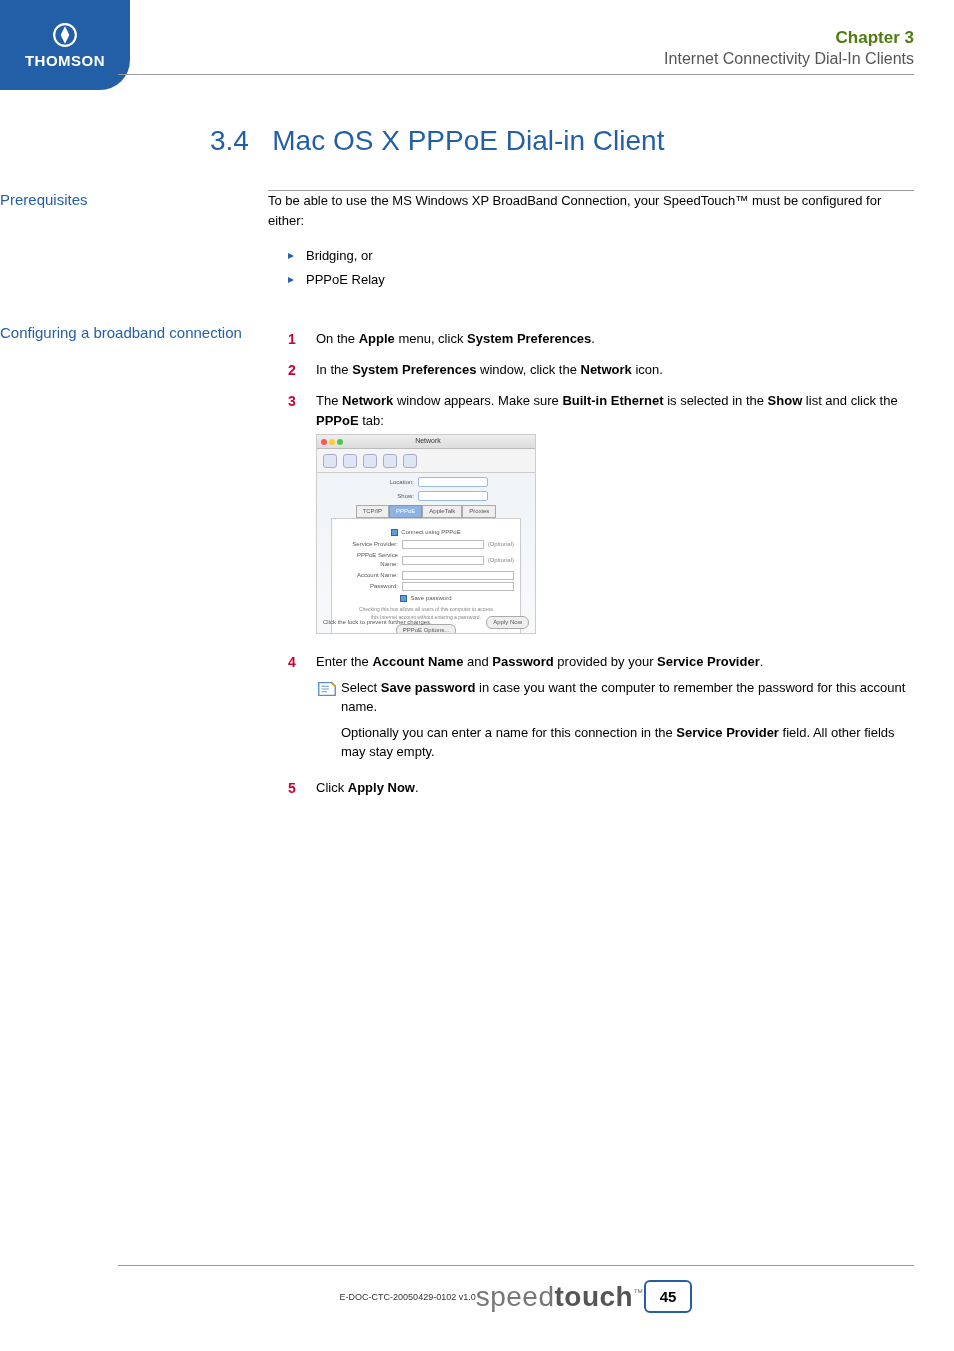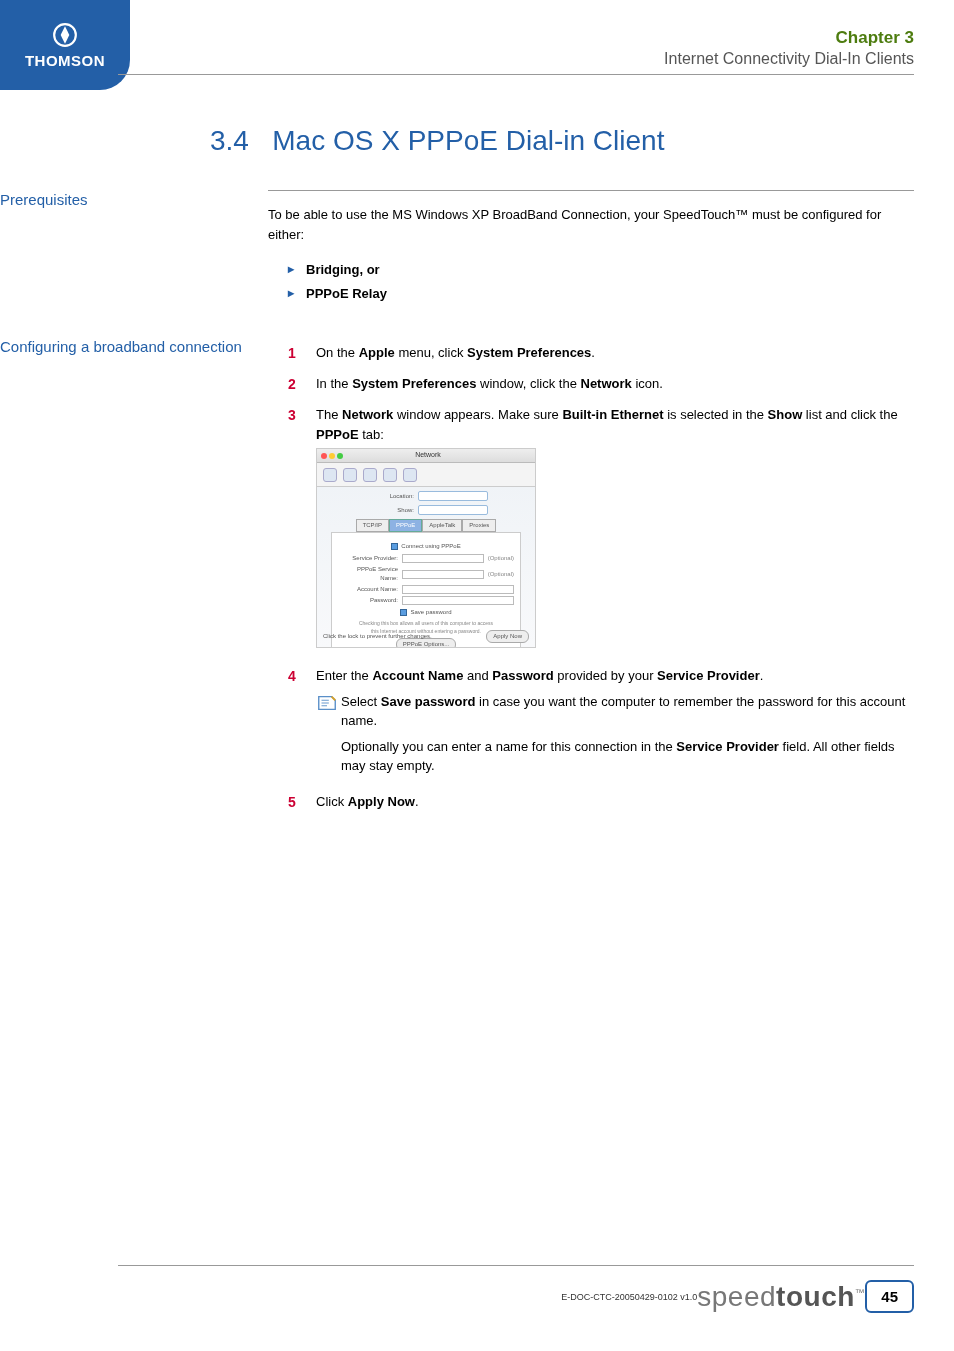--- a/index.html
+++ b/index.html
@@ -93,26 +93,24 @@
     line-height: 1.3;
   }
   .body {
     flex: 1;
     font-size: 13px;
     color: #000;
     line-height: 1.5;
   }
   .body .top-rule {
     border-top: 1px solid #999;
-    padding-top: 14px;
   }
   .bullet-list {
     margin-top: 16px;
     padding-left: 20px;
-    font-weight: bold;
   }
   .bullet-list li {
     list-style: none;
     position: relative;
     padding-left: 18px;
     margin: 4px 0;
   }
   .bullet-list li::before {
     content: "▸";
     position: absolute;
@@ -190,21 +188,21 @@
   .note-body { flex:1; }
   .footer {
     position: absolute;
     bottom: 38px;
     left: 118px;
     right: 40px;
     border-top: 1px solid #999;
     padding-top: 14px;
     display: flex;
     align-items: center;
-    justify-content: flex-end;
+    justify-content: center;
   }
   .doc-code { font-size: 9px; color:#333; }
   .brand {
     font-size: 28px;
     color: #777;
     font-family: "Trebuchet MS", sans-serif;
     letter-spacing: 0.5px;
   }
   .brand .b { font-weight: bold; color:#555; }
   .brand sup { font-size: 10px; vertical-align: super; }

